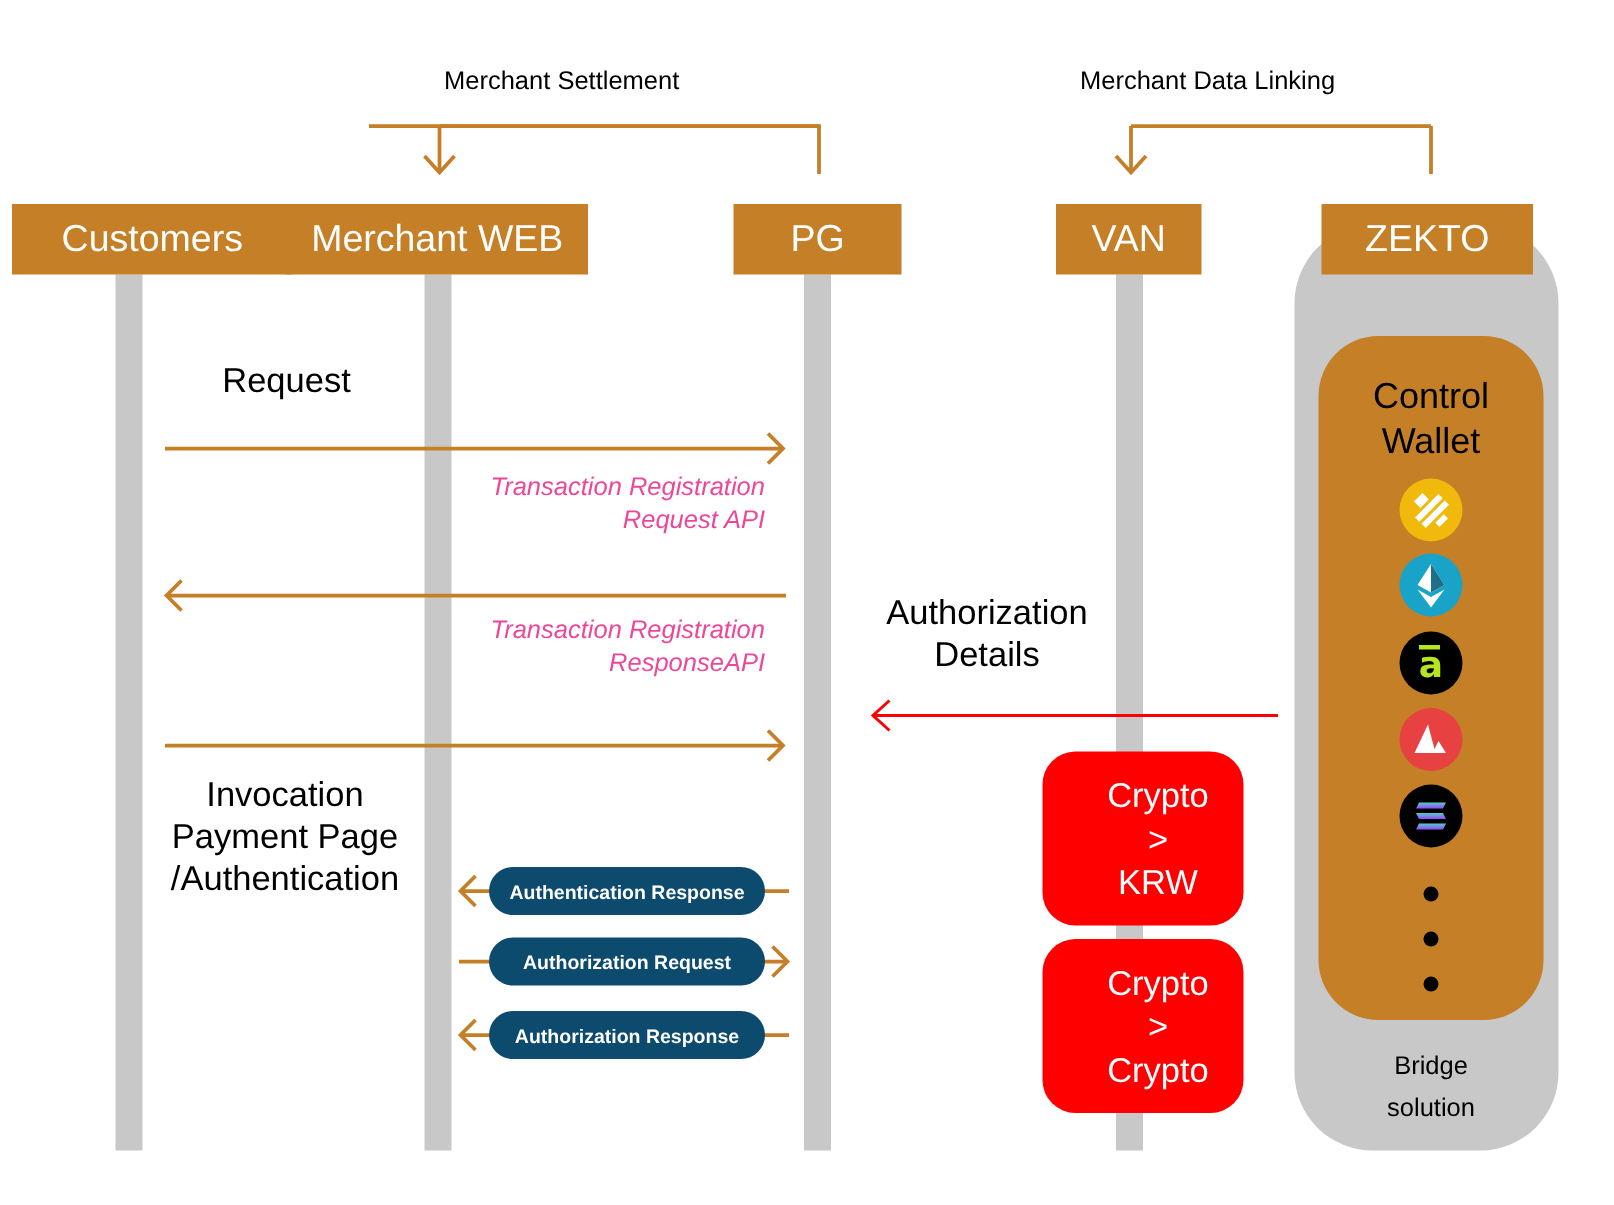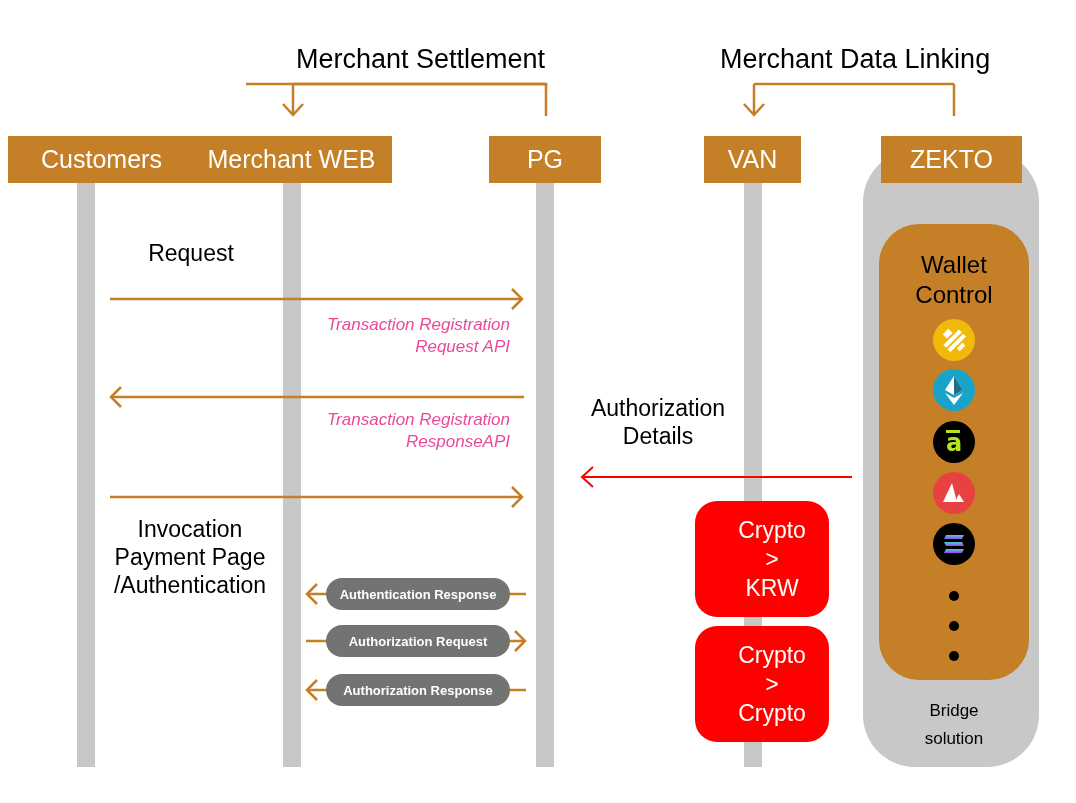--- a/index.html
+++ b/index.html
@@ -2,24 +2,24 @@
 <html><head>
 <meta charset="utf-8">
 <style>
   html, body { margin:0; padding:0; background:#ffffff; }
   body { width:1076px; height:803px; position:relative; overflow:hidden;
          font-family:"Liberation Sans", sans-serif; color:#000; }
   .abs { position:absolute; }
   .header { background:#c47f27; color:#fff; font-size:25px; display:flex;
             align-items:center; justify-content:center; height:47px; top:136px; }
   .lifeline { background:#c8c8c8; width:18px; top:183px; height:584px; }
-  .title { font-size:27px; text-align:center; white-space:nowrap; }
+  .title { font-size:17px; text-align:center; white-space:nowrap; }
   .label { font-size:23px; text-align:center; line-height:28px; }
   .italic { font-style:italic; font-size:17px; text-align:right; line-height:22px; color:#ec4899; }
-  .pill { background:#737373; color:#fff; font-size:13px; font-weight:bold; border-radius:17px;
+  .pill { background:#0c4a6e; color:#fff; font-size:13px; font-weight:bold; border-radius:17px;
           height:32px; display:flex; align-items:center; justify-content:center; white-space:nowrap; }
   .redbox { background:#ff0000; color:#fff; font-size:23px; border-radius:22px; width:114px;
             display:flex; flex-direction:column; align-items:center; justify-content:center; line-height:29px;padding-left:20px; }
   .zekto-outer { background:#c8c8c8; left:863px; top:150px; width:176px; height:617px; border-radius:52px; }
   .wallet { background:#c47f27; left:879px; top:224px; width:150px; height:456px; border-radius:40px; }
   .coin { width:42px; height:42px; border-radius:50%; left:933px; }
   .dot { width:10px; height:10px; border-radius:50%; background:#000; left:949px; }
   svg.arrows { position:absolute; left:0; top:0; }
 </style>
 </head>
@@ -114,22 +114,22 @@
   <div>&gt;</div>
   <div>KRW</div>
 </div>
 <div class="abs redbox" style="left:695px; top:626px; height:116px;">
   <div>Crypto</div>
   <div>&gt;</div>
   <div>Crypto</div>
 </div>
 
 <div class="abs label" style="left:879px; top:250px; width:150px; font-size:24px; line-height:30px;">
+  <div>Control</div>
   <div>Wallet</div>
-  <div>Control</div>
 </div>
 
 <div class="abs coin" style="top:319px; background:#f0b90b;">
   <svg width="42" height="42" viewBox="0 0 42 42">
     <g fill="#fff" transform="rotate(-45 21 21)">
       <rect x="17" y="9" width="8" height="6"></rect>
       <rect x="10" y="17" width="22" height="4"></rect>
       <rect x="10" y="23" width="22" height="4"></rect>
       <rect x="17" y="29" width="8" height="4"></rect>
     </g>

